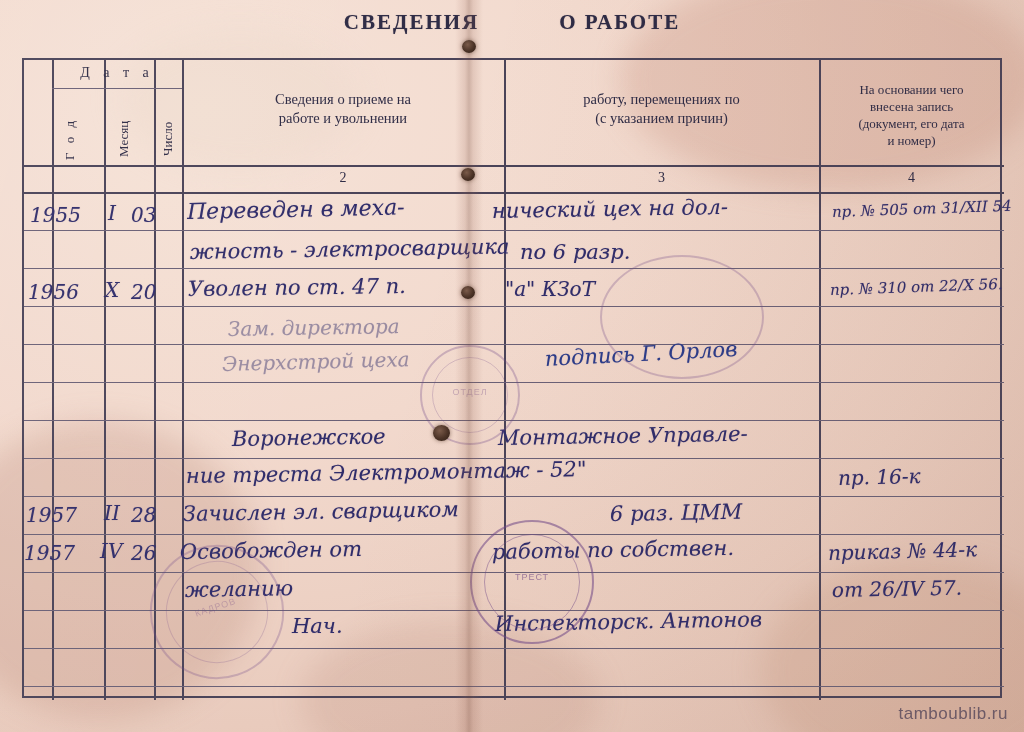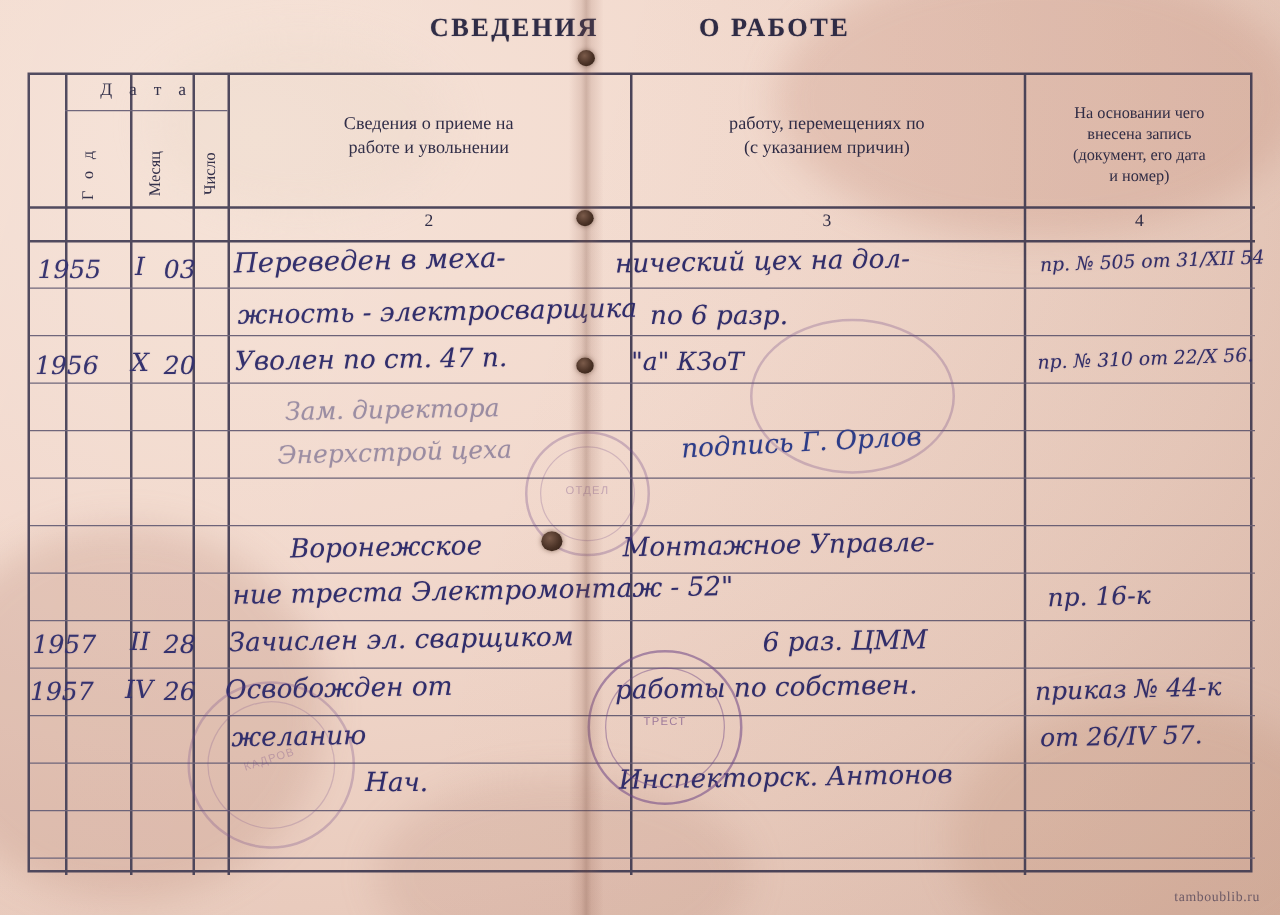--- a/index.html
+++ b/index.html
@@ -172,22 +172,22 @@
     letter-spacing: 1px;
   }
   .stamp-big { left: 470px; top: 520px; width: 120px; height: 120px; }
   .stamp-mid { left: 420px; top: 345px; width: 96px; height: 96px; opacity: 0.55; }
   .stamp-left { left: 150px; top: 545px; width: 130px; height: 130px; opacity: 0.5; transform: rotate(-18deg); }
   .stamp-faint { left: 600px; top: 255px; width: 160px; height: 120px; border-color: rgba(120,80,140,0.3); }
 
   .watermark {
     position: absolute;
     right: 16px; bottom: 8px;
-    font-family: Liberation Serif, serif;
-    font-size: 11px;
+    font-family: Liberation Sans, sans-serif;
+    font-size: 17px;
     color: #6d5a66;
     letter-spacing: 0.5px;
   }
   .crease {
     position: absolute;
     left: 0; top: 0; width: 1024px; height: 732px;
     background: linear-gradient(105deg, rgba(255,255,255,0.05) 0%, rgba(0,0,0,0.0) 40%, rgba(120,80,60,0.06) 100%);
     pointer-events: none;
   }
 </style>

